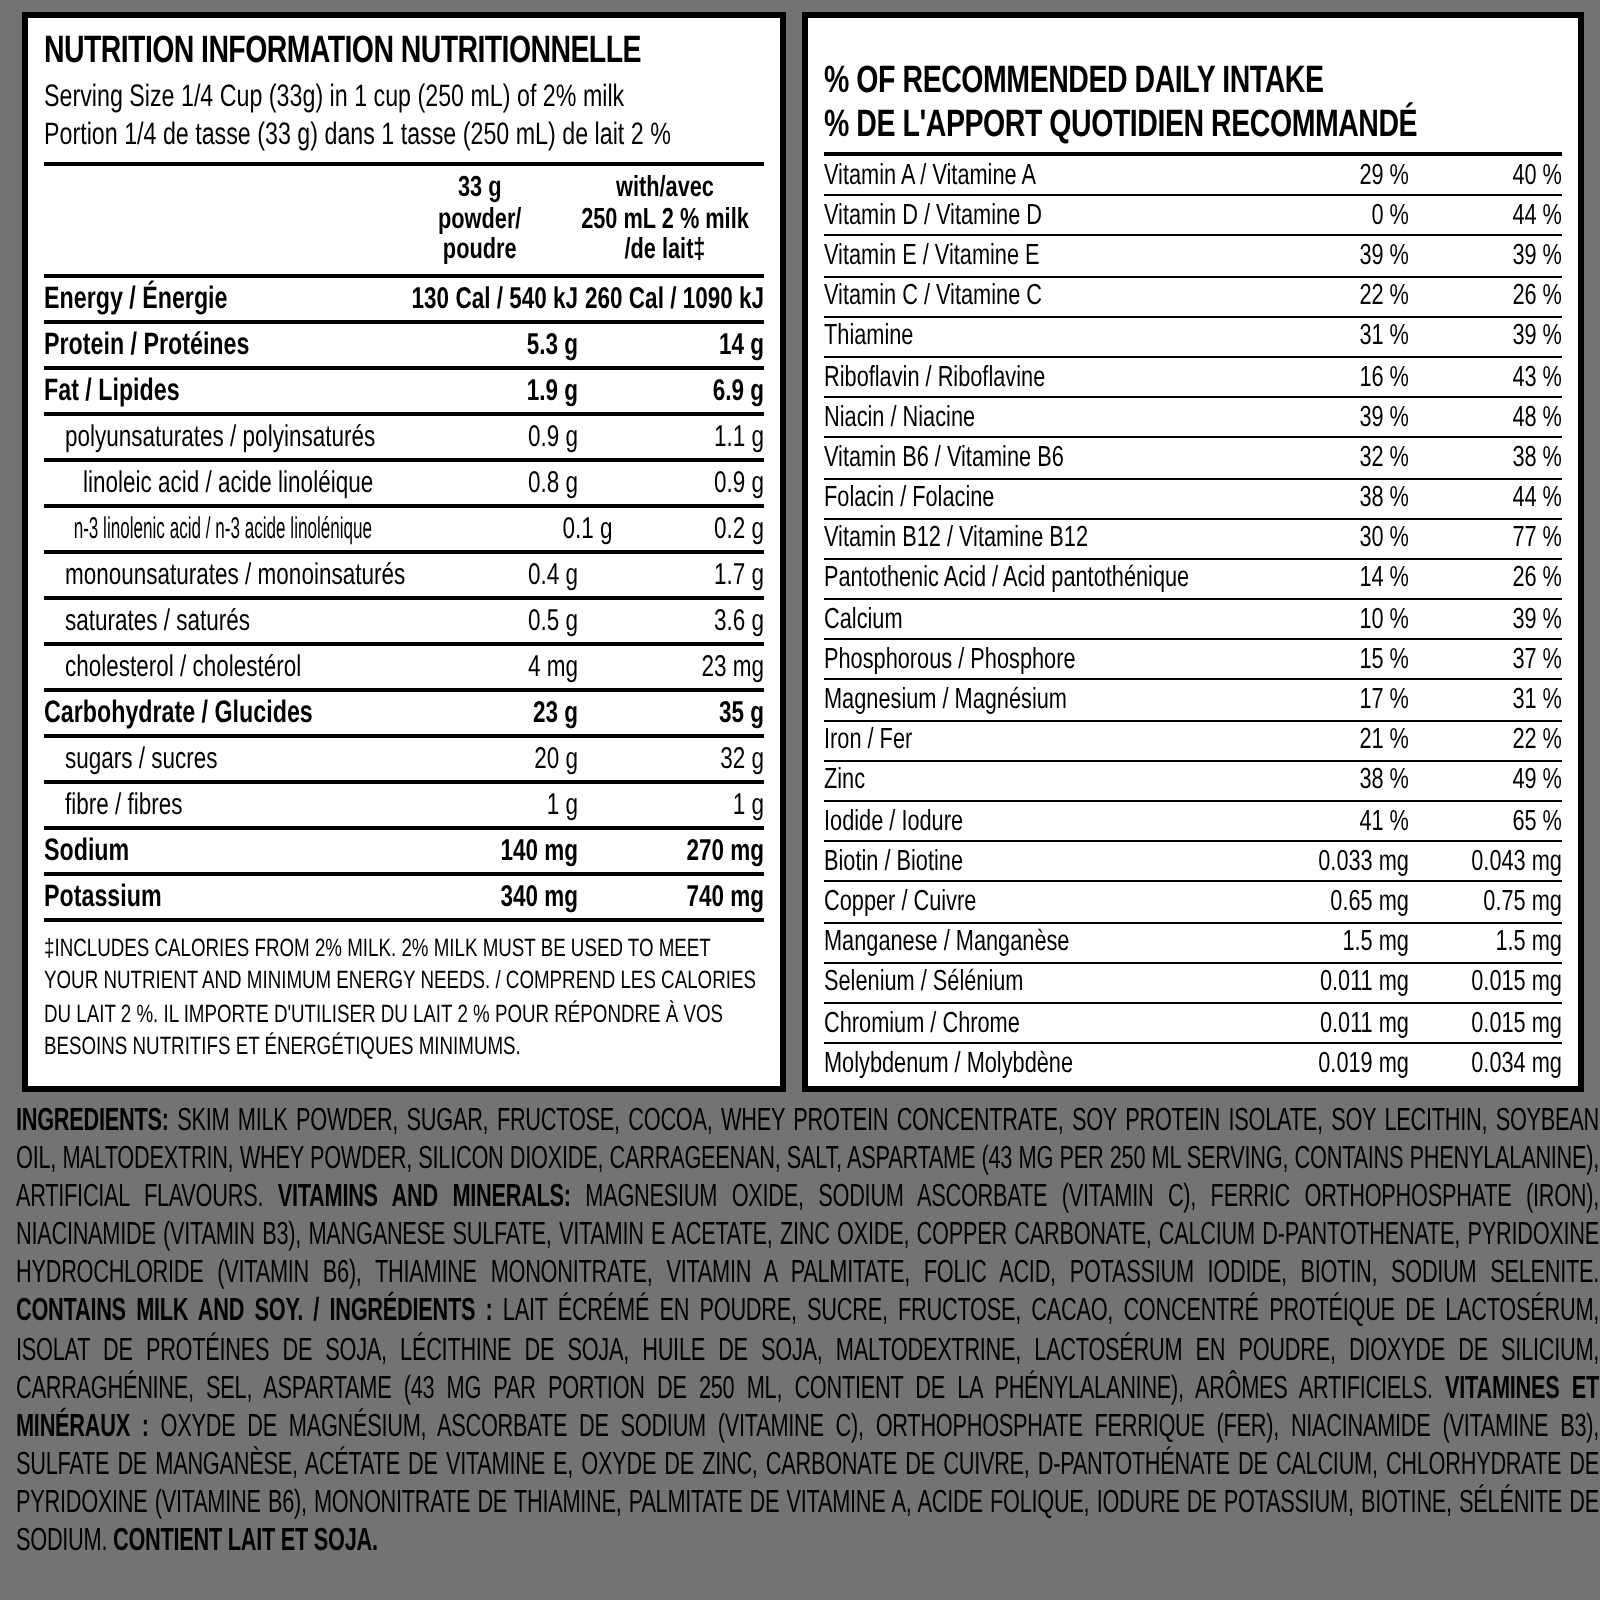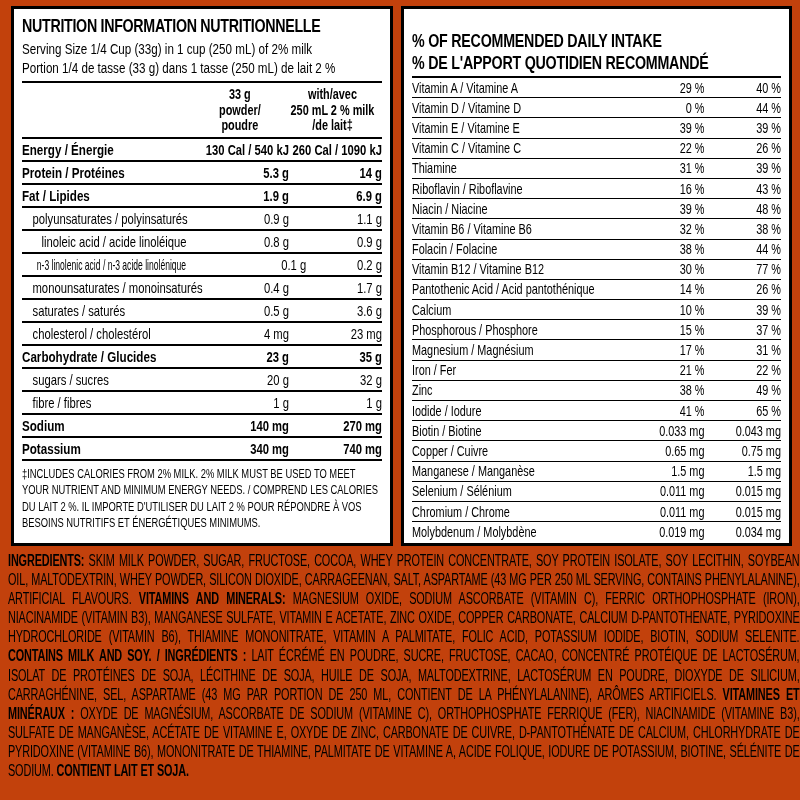--- a/index.html
+++ b/index.html
@@ -1,16 +1,16 @@
 <!DOCTYPE html>
 <html><head>
 <meta charset="utf-8">
 <style>
   html,body{margin:0;padding:0;background:#fff;}
-  .page{position:relative;width:800px;height:800px;background:#c2410c;
+  .page{position:relative;width:800px;height:800px;background:#737373;
         font-family:"Liberation Sans",sans-serif;color:#000;overflow:hidden;}
 
   .panel{position:absolute;top:6px;height:540px;border:3px solid #000;
          box-sizing:border-box;background:#fff;overflow:hidden;}
   #left-panel{left:11px;width:382px;padding:4px 8px;}
   #right-panel{left:401px;width:391px;padding:20px 8px;}
 
   
   .squeeze{transform:scaleX(.75);transform-origin:0 0;width:133.333%;}
 

